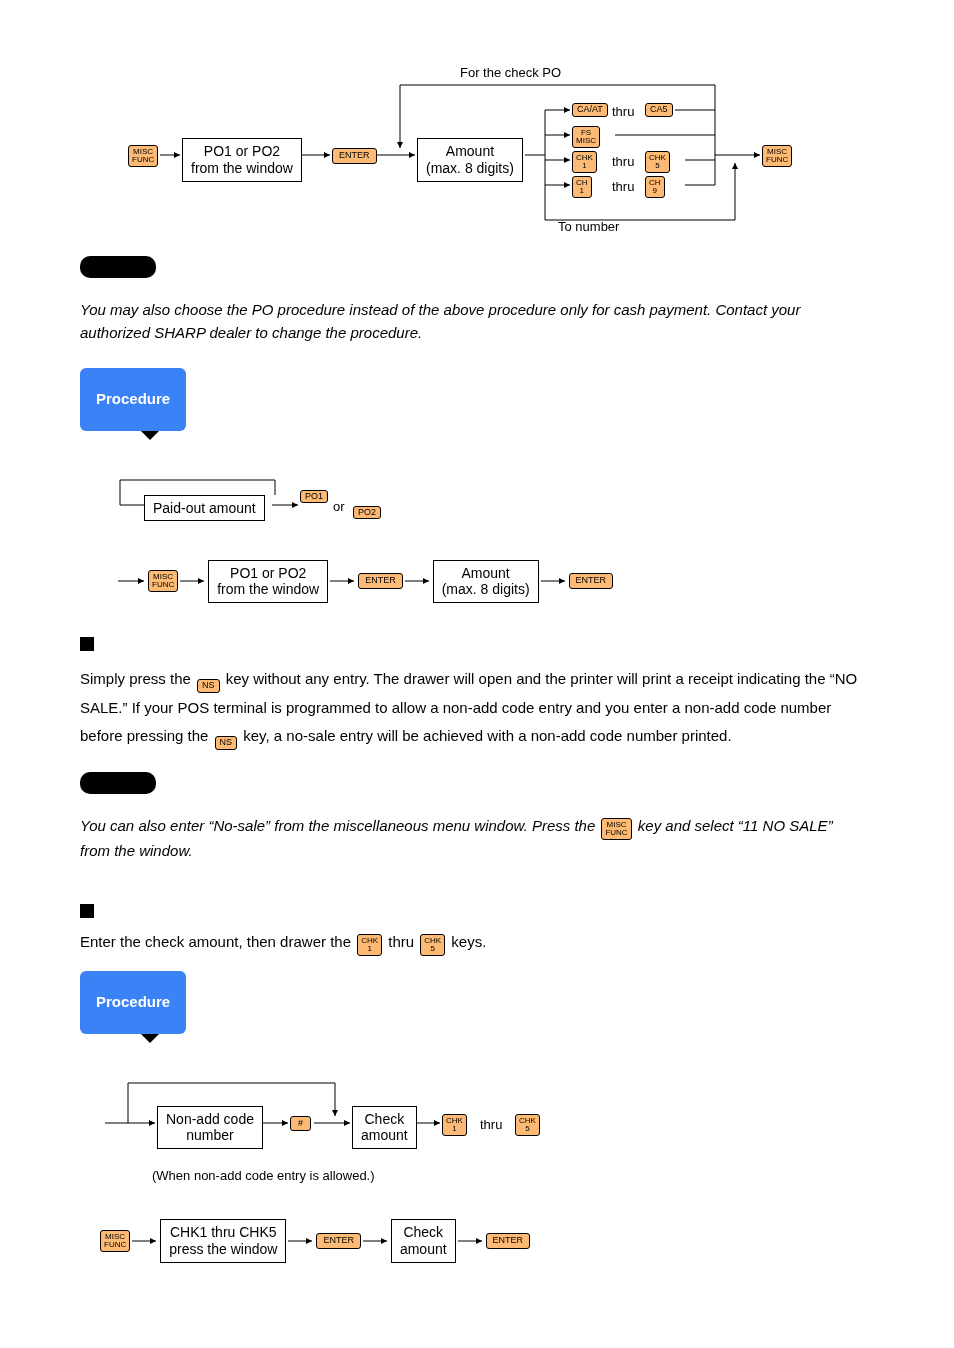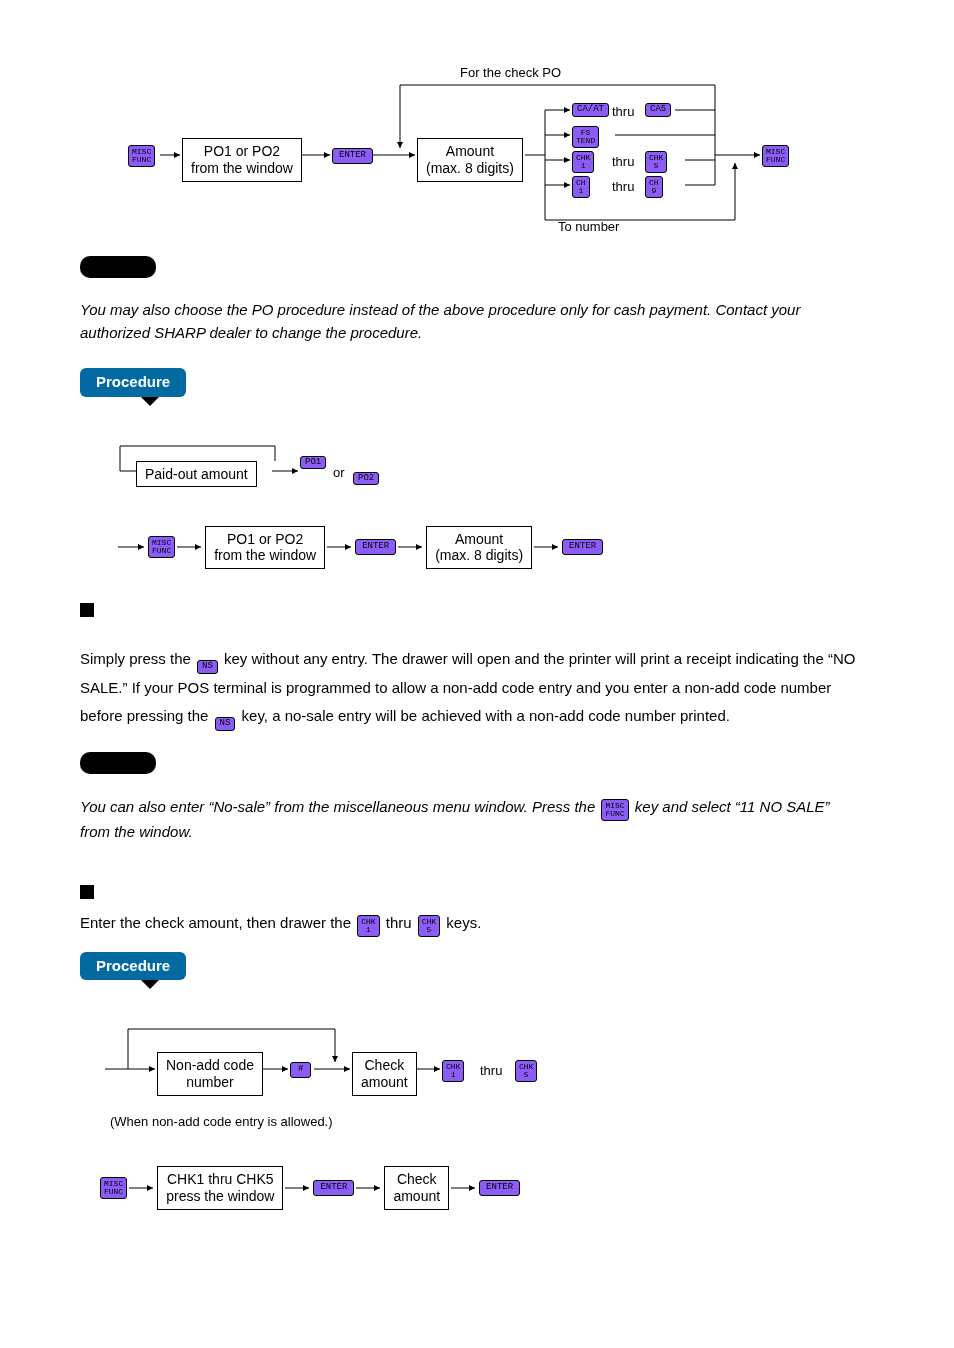--- a/index.html
+++ b/index.html
@@ -1,29 +1,29 @@
 <!DOCTYPE html>
 <html><head>
 <meta charset="utf-8">
 <style>
 html,body{margin:0;padding:0}
 body{font-family:Helvetica,Arial,sans-serif;font-size:15px;color:#000;width:954px;padding:60px 80px 40px 80px;box-sizing:border-box;line-height:1.35}
 .diagram{position:relative}
-.key{display:inline-block;border:1px solid #000;border-radius:3px;padding:1px 4px;font-size:9px;line-height:1.1;text-align:center;background:#8b5cf6;vertical-align:middle;font-family:Liberation Mono, monospace}
+.key{display:inline-block;border:1px solid #000;border-radius:3px;padding:1px 4px;font-size:9px;line-height:1.1;text-align:center;background:#fdba74;vertical-align:middle;font-family:Liberation Sans, sans-serif}
 .key.two-line{font-size:8px;line-height:1;padding:2px 3px}
 .key.wide{padding:2px 6px}
 .box{display:inline-block;border:1px solid #000;padding:4px 8px;text-align:center;background:#fff;font-size:14px;line-height:1.2}
 .note{font-style:italic;margin:6px 16px 24px 0;line-height:1.5}
 .badge{display:inline-block;background:#000;color:#fff;border-radius:12px;padding:3px 14px;font-size:13px;font-weight:bold;margin:6px 0 10px 0}
 .badge.note-b{min-width:48px;height:16px;border-radius:10px}
 .proc-wrap{position:relative;margin-bottom:6px}
-.proc-badge{display:inline-block;background:#0369a1;color:#fff;font-weight:bold;border-radius:6px;padding:4px 16px;font-size:15px}
+.proc-badge{display:inline-block;background:#3b82f6;color:#fff;font-weight:bold;border-radius:6px;padding:21px 16px;font-size:15px}
 .proc-tail{width:0;height:0;border-left:10px solid transparent;border-right:10px solid transparent;border-top:10px solid #000;margin-left:60px;margin-top:-1px}
 .row{display:flex;align-items:center;flex-wrap:nowrap;margin:16px 0}
-.sub-caption{font-size:13px;margin-top:4px;margin-left:30px}
+.sub-caption{font-size:13px;margin-top:4px;margin-left:72px}
 .section-mark{display:inline-block;width:14px;height:14px;background:#000;vertical-align:middle;margin:18px 0 8px 0}
 .small-label{font-size:13px}
 .flow-line{stroke:#000;stroke-width:1;fill:none}
 .arrowhead{fill:#000}
 .key-inline{vertical-align:-4px;margin:0 2px}
 .diag1-outer{height:190px}
 .diag1{position:absolute;left:0;top:0;width:794px;height:190px}
 .d-abs{position:absolute}
 </style>
 </head>
@@ -79,21 +79,21 @@
 from the window</span>
   <span class="key wide d-abs" style="left:252px;top:88px">ENTER</span>
   <span class="box d-abs" style="left:337px;top:78px;white-space:pre">Amount
 (max. 8 digits)</span>
 
   <span class="key d-abs" style="left:492px;top:43px">CA/AT</span>
   <span class="small-label d-abs" style="left:532px;top:43px">thru</span>
   <span class="key d-abs" style="left:565px;top:43px">CA5</span>
 
   <span class="key two-line d-abs" style="left:492px;top:66px;white-space:pre">FS
-TEND</span>
+MISC</span>
 
   <span class="key two-line d-abs" style="left:492px;top:91px;white-space:pre">CHK
 1</span>
   <span class="small-label d-abs" style="left:532px;top:93px">thru</span>
   <span class="key two-line d-abs" style="left:565px;top:91px;white-space:pre">CHK
 5</span>
 
   <span class="key two-line d-abs" style="left:492px;top:116px;white-space:pre">CH
 1</span>
   <span class="small-label d-abs" style="left:532px;top:118px">thru</span>
@@ -120,21 +120,21 @@
         <marker id="ah2" markerWidth="8" markerHeight="8" refX="6" refY="3" orient="auto">
           <path d="M0,0 L6,3 L0,6 Z" class="arrowhead"></path>
         </marker>
       </defs>
     <line x1="40" y1="35" x2="70" y2="35" class="flow-line" marker-end="url(#ah2)"></line>
     <line x1="192" y1="35" x2="218" y2="35" class="flow-line" marker-end="url(#ah2)"></line>
     <line x1="40" y1="10" x2="40" y2="35" class="flow-line"></line>
     <line x1="40" y1="10" x2="195" y2="10" class="flow-line"></line>
     <line x1="195" y1="10" x2="195" y2="25" class="flow-line"></line>
   </svg>
-  <span class="box d-abs" style="left:56px;top:25px">Paid-out amount</span>
+  <span class="box d-abs" style="left:64px;top:25px">Paid-out amount</span>
   <span class="key d-abs" style="left:220px;top:20px">PO1</span>
   <span class="small-label d-abs" style="left:253px;top:28px">or</span>
   <span class="key d-abs" style="left:273px;top:36px">PO2</span>
 </div>
 
 <div class="row" style="margin-left:38px;margin-top:20px">
   <svg width="30" height="20">
       <defs>
         <marker id="ah3" markerWidth="8" markerHeight="8" refX="6" refY="3" orient="auto">
           <path d="M0,0 L6,3 L0,6 Z" class="arrowhead"></path>
@@ -159,21 +159,21 @@
   <span class="box" style="white-space:pre">Amount
 (max. 8 digits)</span>
   <svg width="30" height="20">
       <line x1="2" y1="10" x2="26" y2="10" class="flow-line" marker-end="url(#ah3)"></line>
     </svg>
   <span class="key wide">ENTER</span>
 </div>
 
 
 <div class="section-mark"></div>
-<p style="line-height:1.9;margin-top:20px">
+<p style="line-height:1.9;margin-top:6px">
   <span>Simply press the </span>
   <span class="key key-inline">NS</span>
   <span> key without any entry.  The drawer will open and the printer will print a receipt indicating the “NO SALE.”  If your POS terminal is programmed to allow a non-add code entry and you enter a non-add code number before pressing the </span>
   <span class="key key-inline">NS</span>
   <span> key, a no-sale entry will be achieved with a non-add code number printed.</span>
 </p>
 
 <div class="badge note-b"></div>
 <p class="note">
   <span>You can also enter “No-sale” from the miscellaneous menu window. Press the </span>

